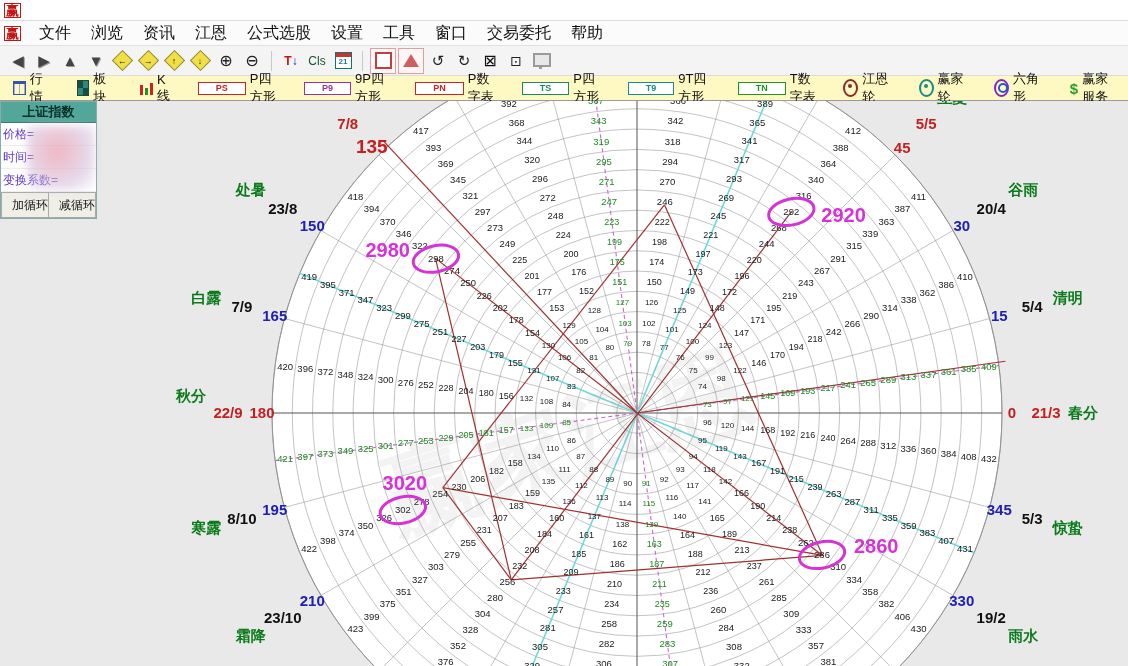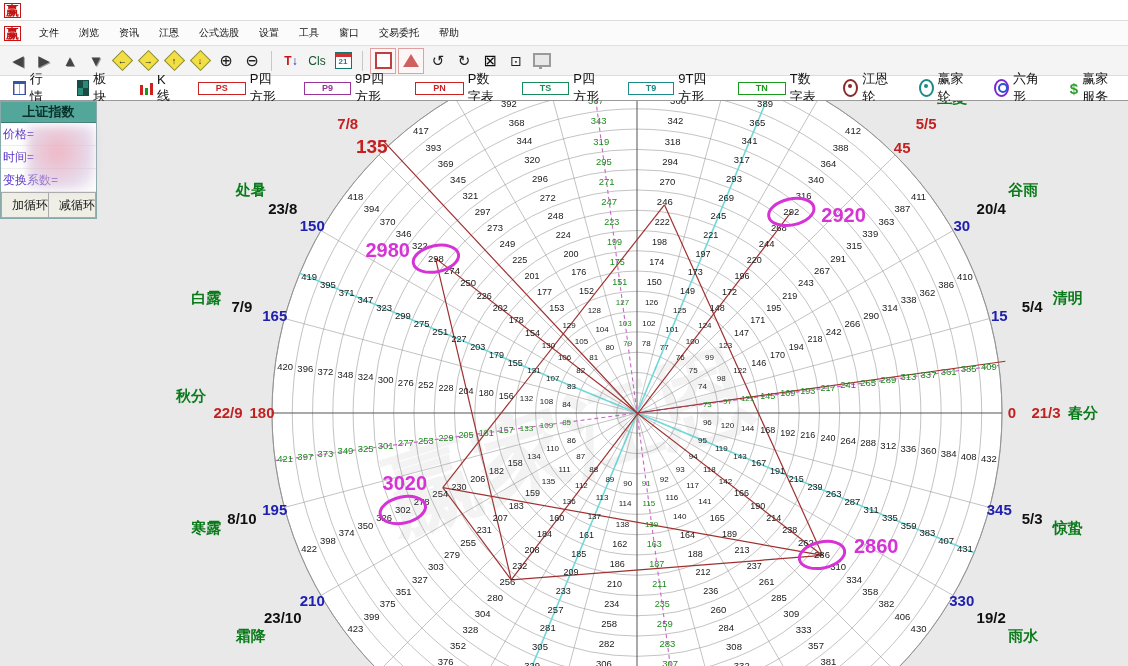--- a/index.html
+++ b/index.html
@@ -5,21 +5,21 @@
   html,body{margin:0;padding:0;}
   body{width:1128px;height:666px;overflow:hidden;background:#e9e9e9;
        font-family:"Liberation Sans","DejaVu Sans",sans-serif;position:relative;}
   .titlebar{position:absolute;left:0;top:0;width:1128px;height:21px;background:#fff;
     border-bottom:1px solid #ddd;display:flex;align-items:center;gap:5px;padding-left:4px;box-sizing:border-box;}
   .app-logo{color:#c41414;font-weight:bold;font-size:13px;border:1px solid #c41414;padding:0 1px;line-height:13px;background:#fff;}
   .titlebar .t{font-size:12px;color:#111;}
   .menubar{position:absolute;left:0;top:21px;width:1128px;height:25px;background:#fbfbfb;
     border-bottom:1px solid #e0e0e0;display:flex;align-items:center;gap:0;padding-left:4px;box-sizing:border-box;}
   .menubar .app-logo{margin-right:8px;}
-  .menu-item{font-size:10px;color:#111;padding:3px 10px;cursor:default;}
+  .menu-item{font-size:16px;color:#111;padding:3px 10px;cursor:default;}
   .toolbar1{position:absolute;left:0;top:46px;width:1128px;height:30px;background:#f4f4f4;
     border-bottom:1px solid #dcdcdc;display:flex;align-items:center;padding-left:6px;box-sizing:border-box;gap:2px;}
   .tb1-btn{min-width:24px;height:24px;display:flex;align-items:center;justify-content:center;
     font-size:15px;color:#333;cursor:default;}
   .tb1-btn.sel{border:1px solid #e0a0a0;background:#fdf6f6;}
   .tb1-sep{width:1px;height:20px;background:#c8c8c8;margin:0 5px;}
   .g-nav{color:#444;text-shadow:1px 1px 0 #999;font-size:15px;}
   .diamond{width:13px;height:13px;background:#f2df45;border:1px solid #8a8a42;transform:rotate(45deg);
     display:flex;align-items:center;justify-content:center;}
   .diamond span{transform:rotate(-45deg);font-size:9px;color:#222;font-weight:bold;}
@@ -30,21 +30,21 @@
   .cal{width:15px;height:15px;background:#fff;border:1px solid #0f766e;position:relative;}
   .cal .top{position:absolute;left:0;top:0;width:100%;height:4px;background:#d03030;}
   .cal .num{position:absolute;left:0;top:4px;width:100%;text-align:center;font-size:8px;color:#1a7a8a;font-weight:bold;}
   .g-square{width:13px;height:13px;border:2px solid #c04040;background:#fff;}
   .g-tri{width:0;height:0;border-left:8px solid transparent;border-right:8px solid transparent;border-bottom:13px solid #d06060;position:relative;}
   .g-rot{font-size:15px;color:#222;}
   .g-boxx{font-size:16px;color:#111;}
   .g-center{font-size:14px;color:#222;}
   .g-screen{width:14px;height:10px;border:2px solid #9a9a9a;background:#e8e8e8;position:relative;margin-top:-2px;}
   .g-screen:after{content:"";position:absolute;left:4px;top:10px;width:3px;height:4px;background:#9a9a9a;}
-  .toolbar2{position:absolute;left:0;top:76px;width:1128px;height:25px;background:#ffffff;
+  .toolbar2{position:absolute;left:0;top:76px;width:1128px;height:25px;background:#fef9c3;
     border-bottom:1px solid #9a9a9a;display:flex;padding-left:6px;box-sizing:border-box;gap:13px;}
   .tb2-item{display:flex;align-items:center;gap:4px;padding:2px 7px;font-size:13px;color:#111;cursor:default;}
   .badge{font-size:9px;font-weight:bold;border:1px solid;padding:0 17px;line-height:11px;background:#fff;}
   .ic-table{width:14px;height:12px;border:1px solid #3355aa;background:
      linear-gradient(#3355aa 2px,transparent 2px),
      repeating-linear-gradient(90deg,#aac 0 1px,transparent 1px 5px);}
   .ic-blocks{width:14px;height:14px;background:
      conic-gradient(#2a8a7a 25%,#1a4a44 0 50%,#2a8a7a 0 75%,#1a4a44 0);
      border:1px solid #1a4a44;}
   .ic-candles{display:flex;gap:2px;align-items:flex-end;height:14px;}

